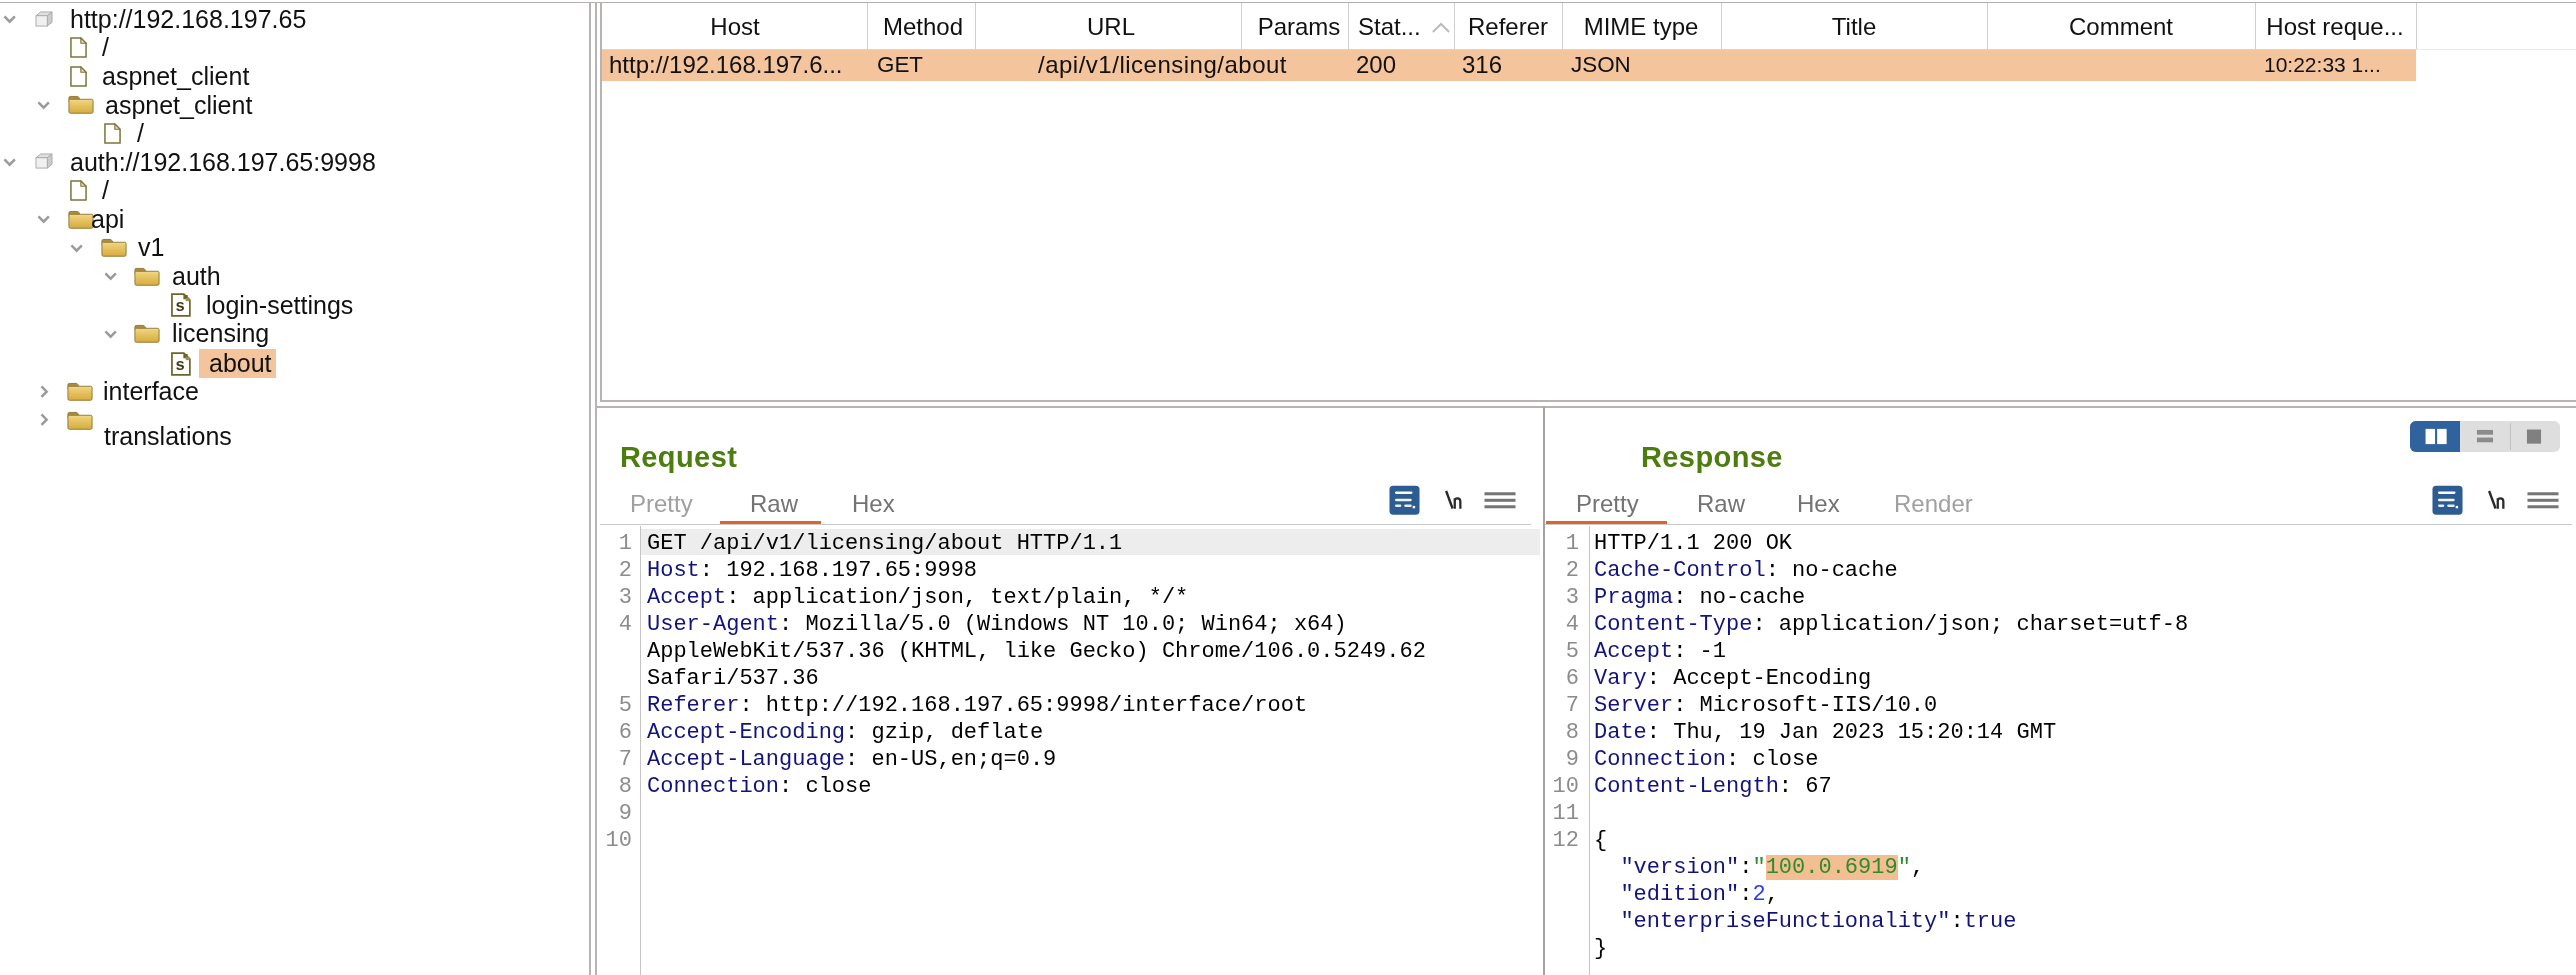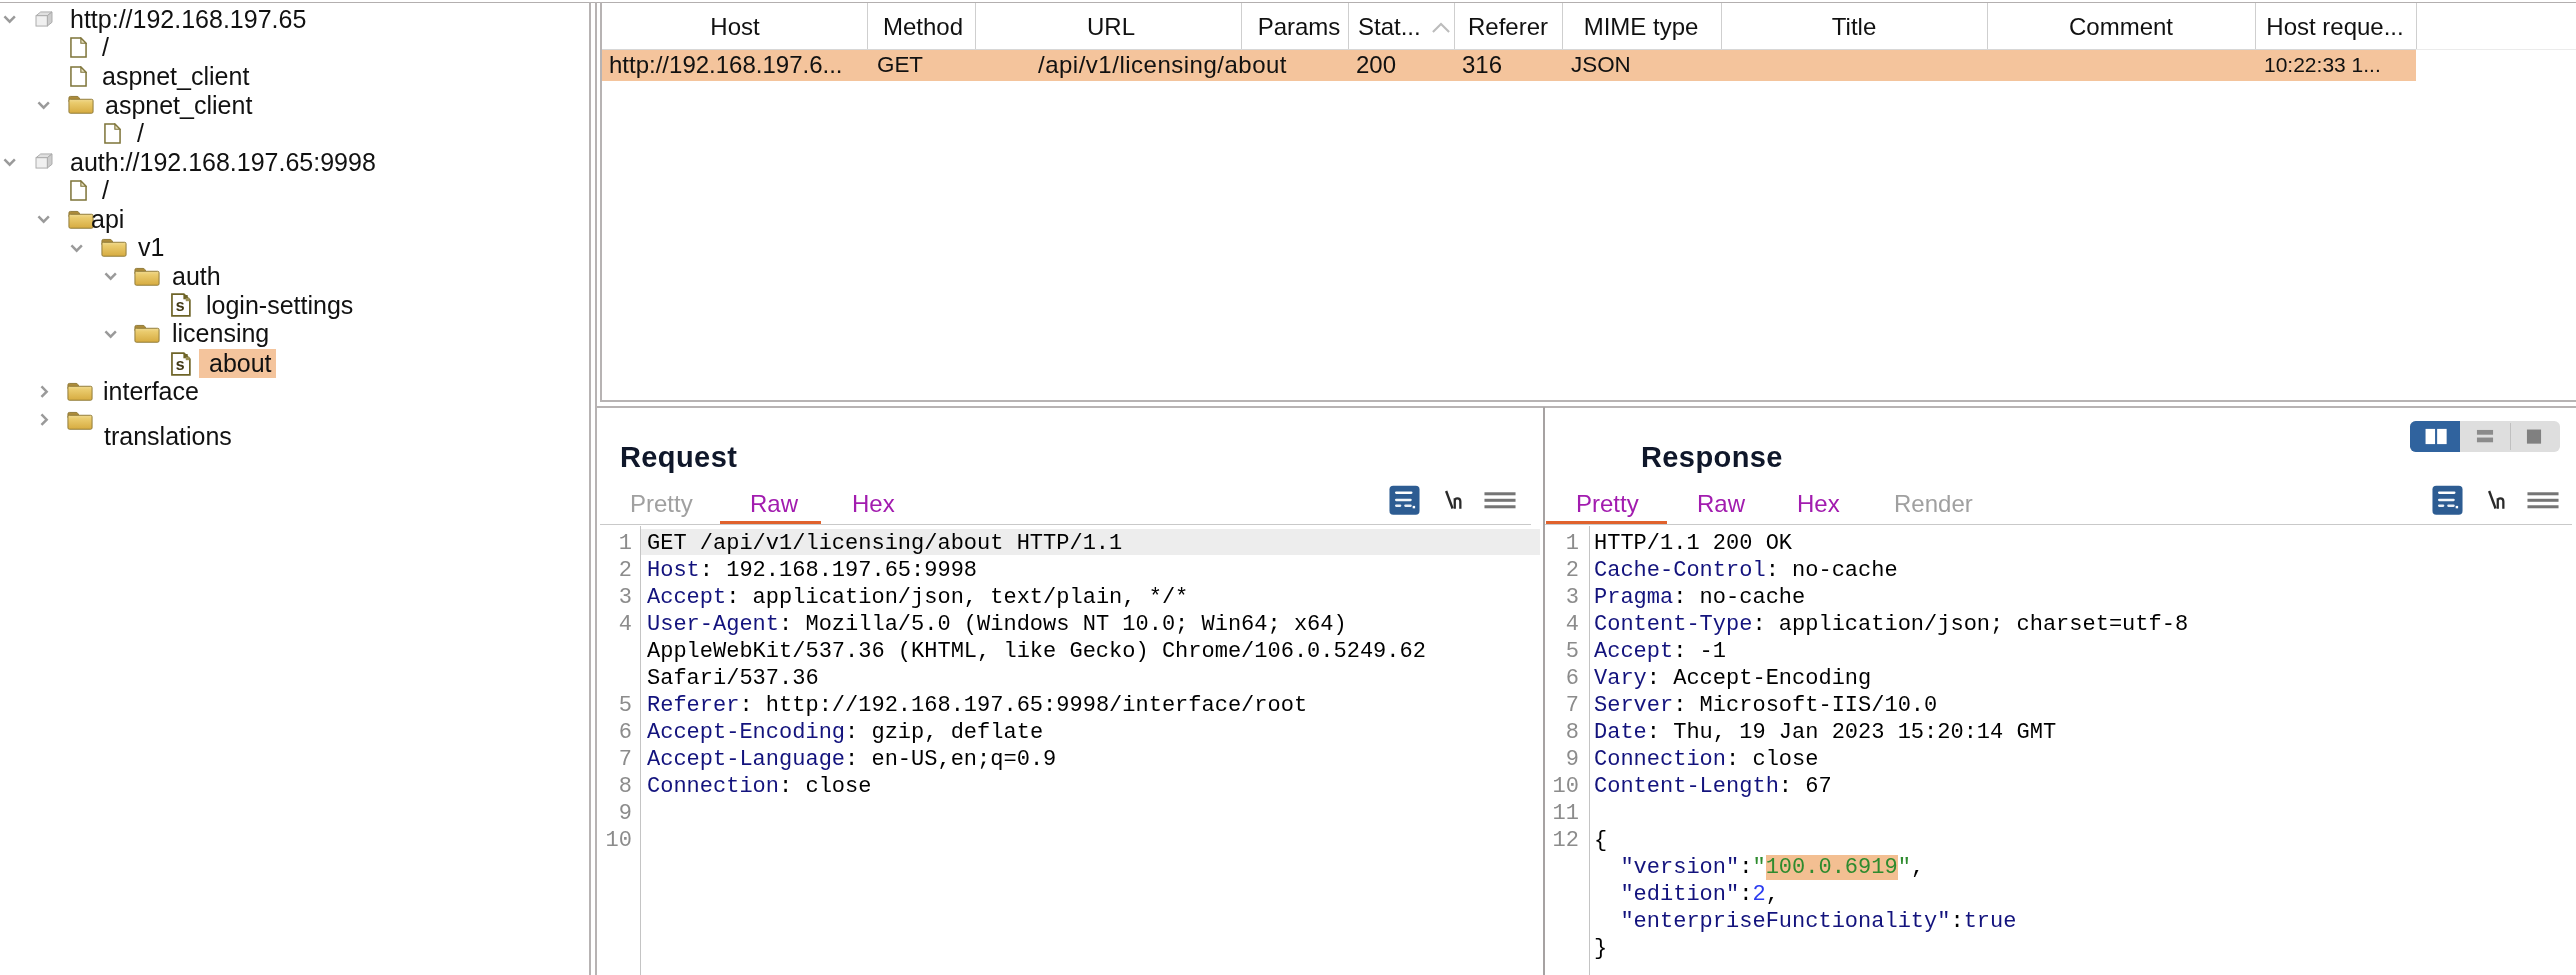--- a/index.html
+++ b/index.html
@@ -8,24 +8,24 @@
   .abs{position:absolute;}
   .ui{position:absolute;font-size:24px;line-height:29px;color:#111111;white-space:pre;}
   .ctr{transform:translateX(-50%);}
   pre.code{position:absolute;margin:0;font-family:"Liberation Mono",monospace;
            font-size:22px;line-height:27px;color:#000000;white-space:pre;}
   pre.nums{text-align:right;color:#8c8c8c;}
   .hn{color:#13137d;}
   .g{color:#2e8b2e;}
   .gh{color:#2e8b2e;background:#f3bf92;}
   .nb{color:#2b3cf0;}
-  .tab{position:absolute;font-size:24px;line-height:29px;color:#a21caf;}
+  .tab{position:absolute;font-size:24px;line-height:29px;color:#737373;}
   .tabdis{color:#a0a0a0;}
   .tr{font-size:25px;}
-  .title{position:absolute;font-size:29px;line-height:30.5px;font-weight:bold;color:#0f172a;letter-spacing:0.4px;}
+  .title{position:absolute;font-size:29px;line-height:30.5px;font-weight:bold;color:#4d7c0f;letter-spacing:0.4px;}
 </style>
 </head>
 <body>
 
 <div class="abs" style="left:0;top:1.9px;width:2576px;height:1.4px;background:#b3afaf"></div>
 <div class="abs" style="left:589px;top:1.9px;width:1.7px;height:974px;background:#b7b3b3"></div>
 <div class="abs" style="left:595px;top:1.9px;width:1.7px;height:974px;background:#b7b3b3"></div>
 <div class="abs" style="left:600px;top:1.9px;width:1.7px;height:398px;background:#b7b3b3"></div>
 <div class="abs" style="left:600px;top:400px;width:1976px;height:1.7px;background:#b7b3b3"></div>
 <div class="abs" style="left:596px;top:406px;width:1980px;height:1.7px;background:#b7b3b3"></div>

